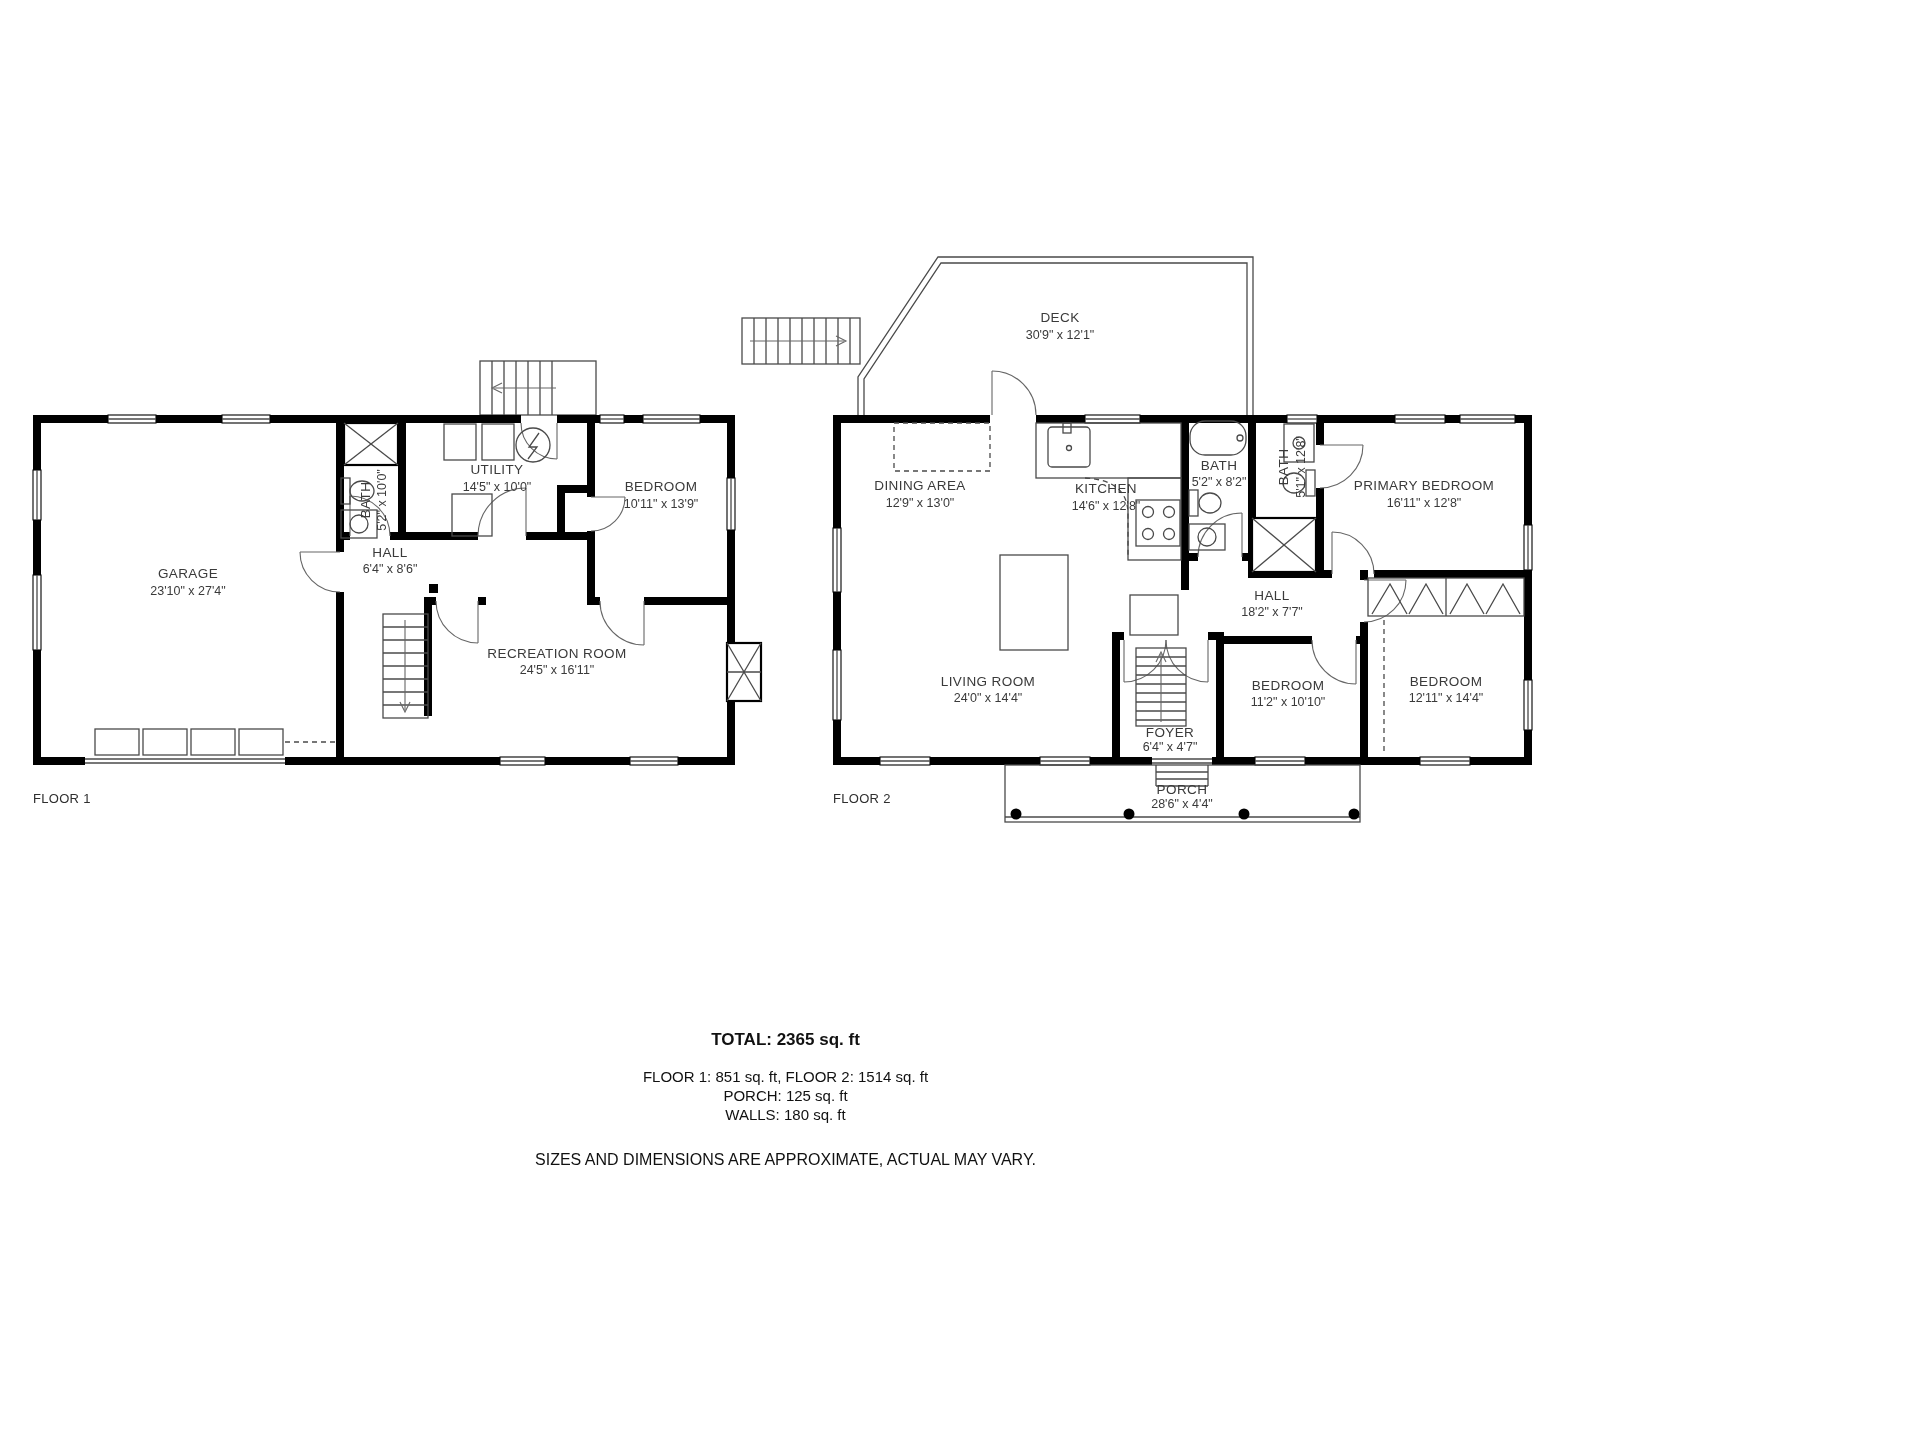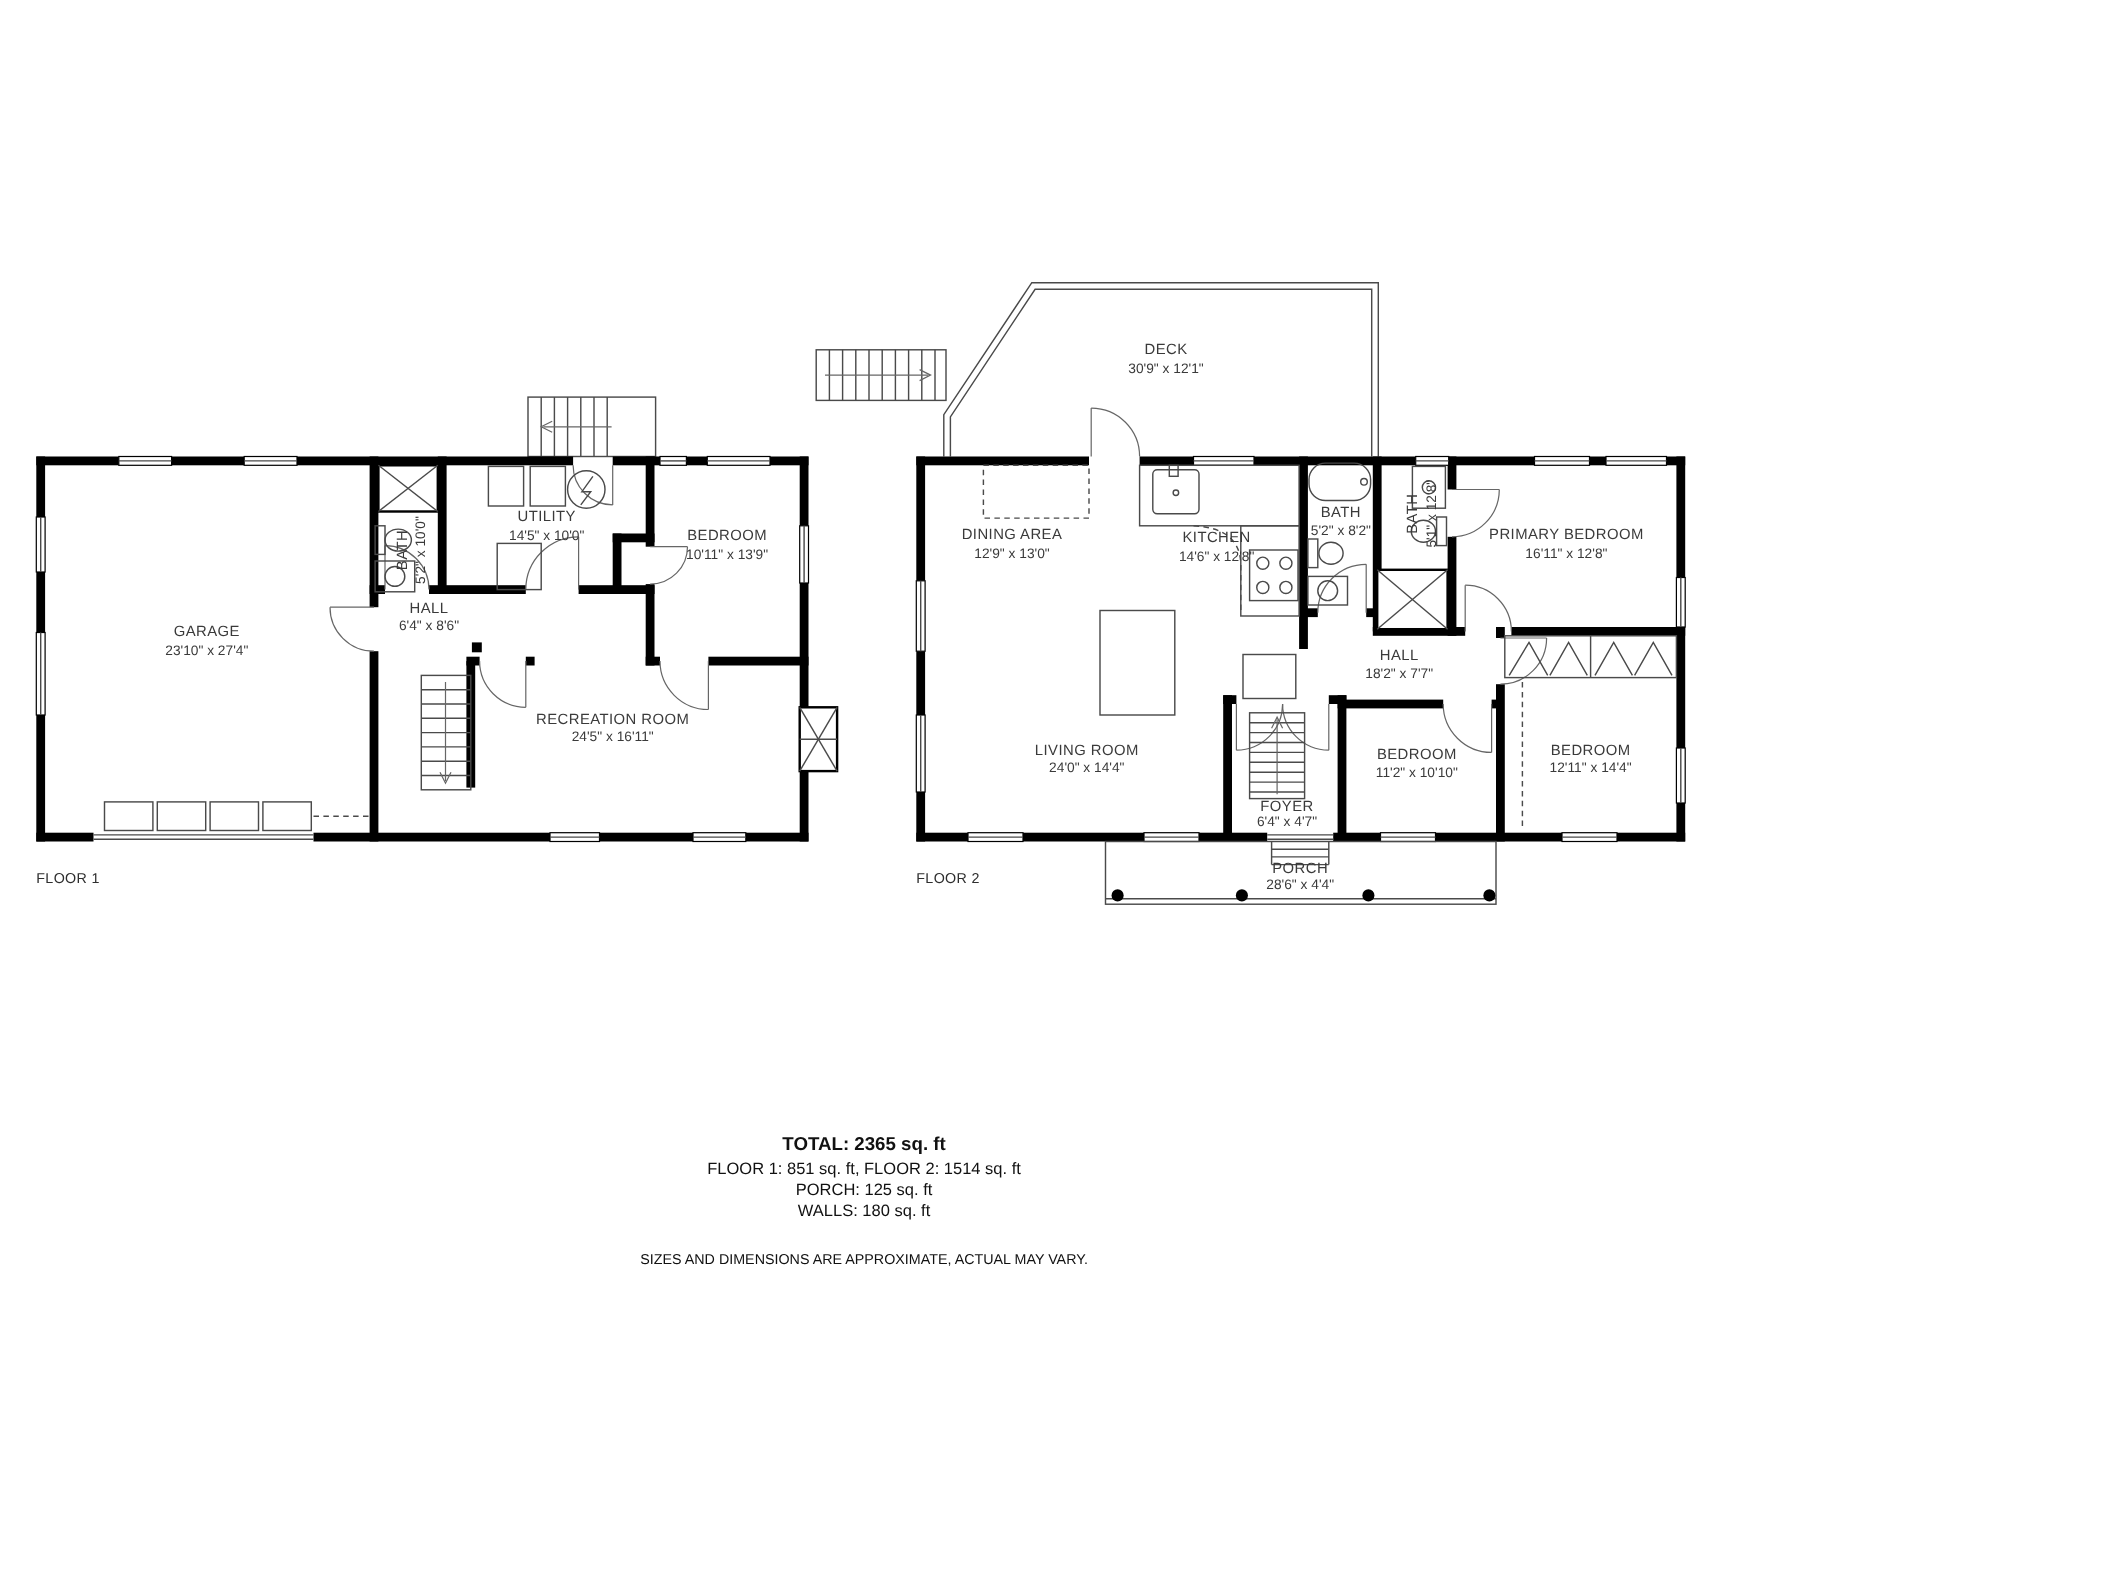--- a/index.html
+++ b/index.html
@@ -10,23 +10,23 @@
   .tl{fill:none;stroke:#4a4a4a;stroke-width:1.3;}
   .tlw{fill:#ffffff;stroke:#4a4a4a;stroke-width:1.3;}
   .th{fill:#ffffff;stroke:#000000;stroke-width:2.2;}
   .wn{fill:#ffffff;stroke:#000000;stroke-width:1.1;}
   .dr{fill:none;stroke:#666666;stroke-width:1.1;}
   .ds{stroke-dasharray:5 4;}
   .rn{font-size:13.5px;fill:#3a3a3a;text-anchor:middle;letter-spacing:.4px;}
   .rd{font-size:12.5px;fill:#3a3a3a;text-anchor:middle;}
   .ftag{font-size:13px;fill:#2e2e2e;letter-spacing:.3px;}
   .summary{position:absolute;left:33px;top:1030px;width:1505px;text-align:center;color:#111;}
-  .s1{font-weight:bold;font-size:17px;margin:0 0 3px 0;}
+  .s1{font-weight:bold;font-size:17px;margin:0 0 17px 0;}
   .s2{font-size:15px;line-height:19px;margin:0;}
-  .disc{font-size:13px;margin-top:27px;}
+  .disc{font-size:16px;margin-top:27px;}
 </style>
 </head>
 <body>
 
 <div class="canvas">
 <svg width="1920" height="1000" viewBox="0 0 1920 1000">
 
   <g>
 
     <g>

